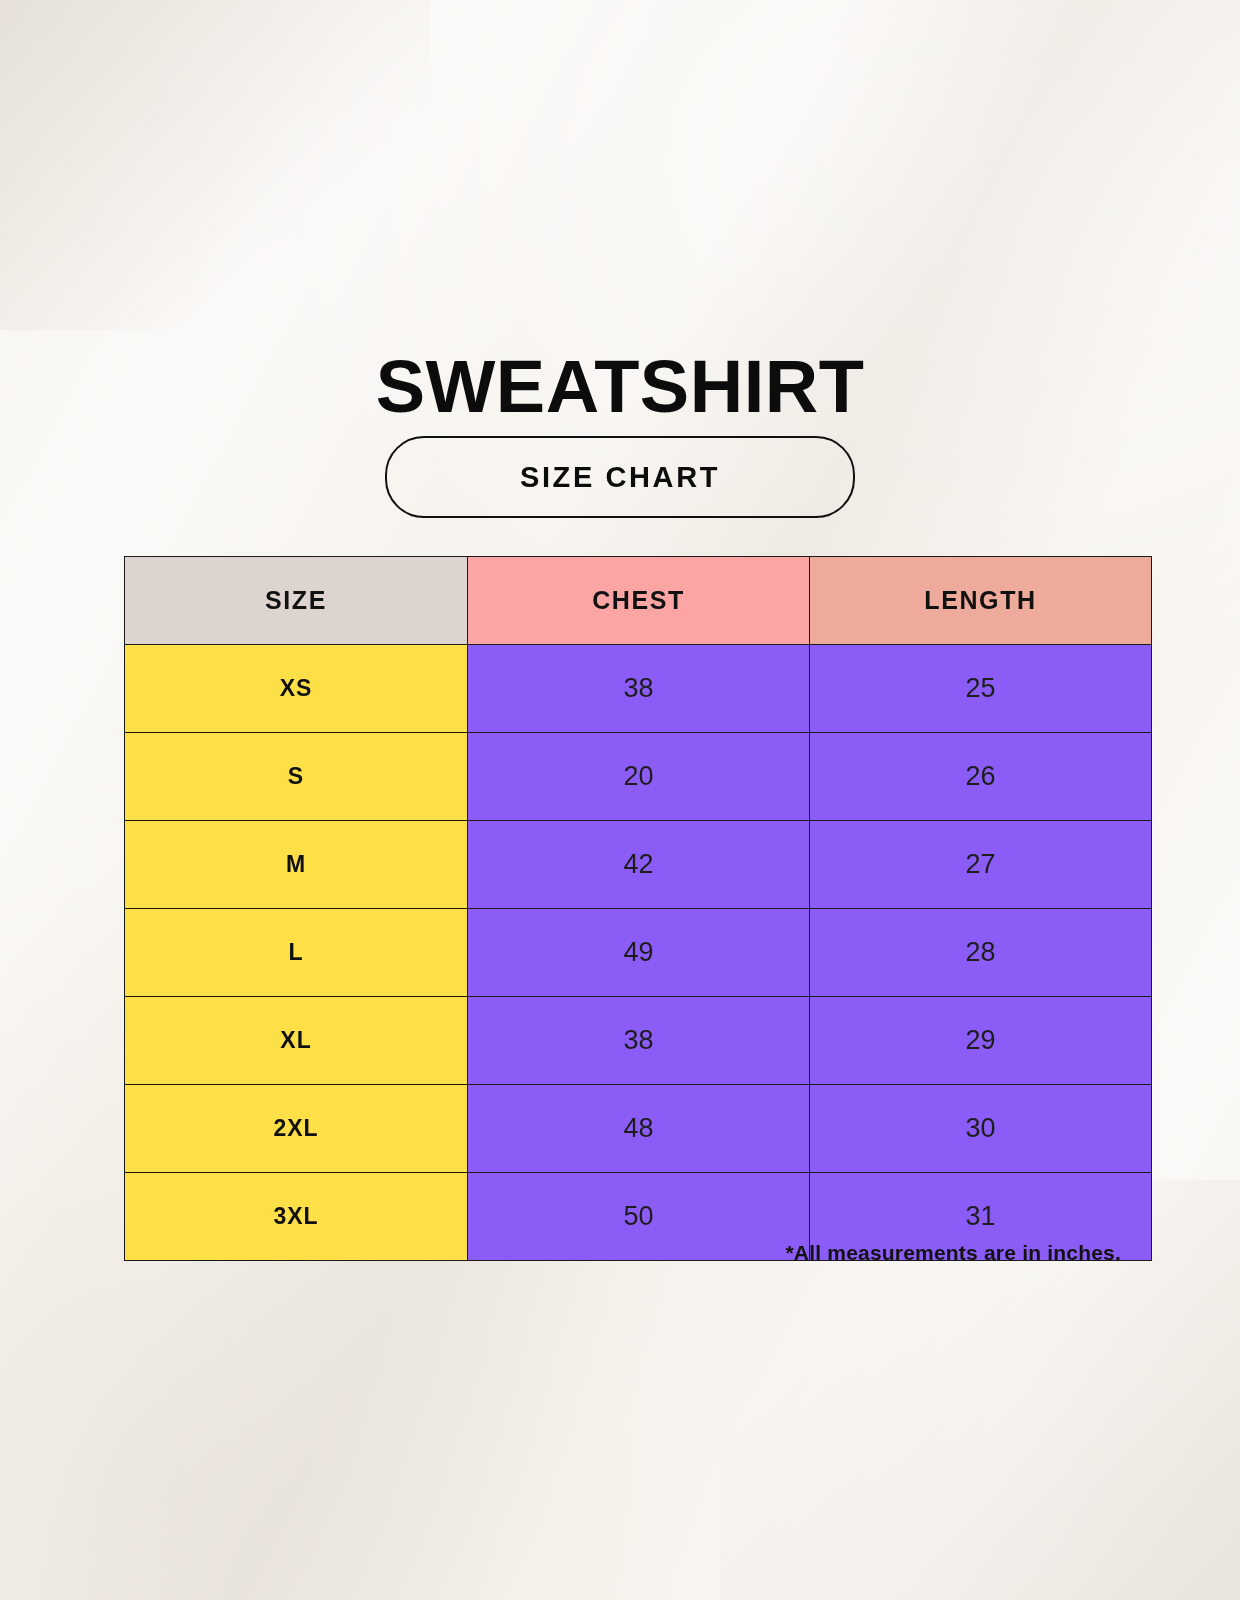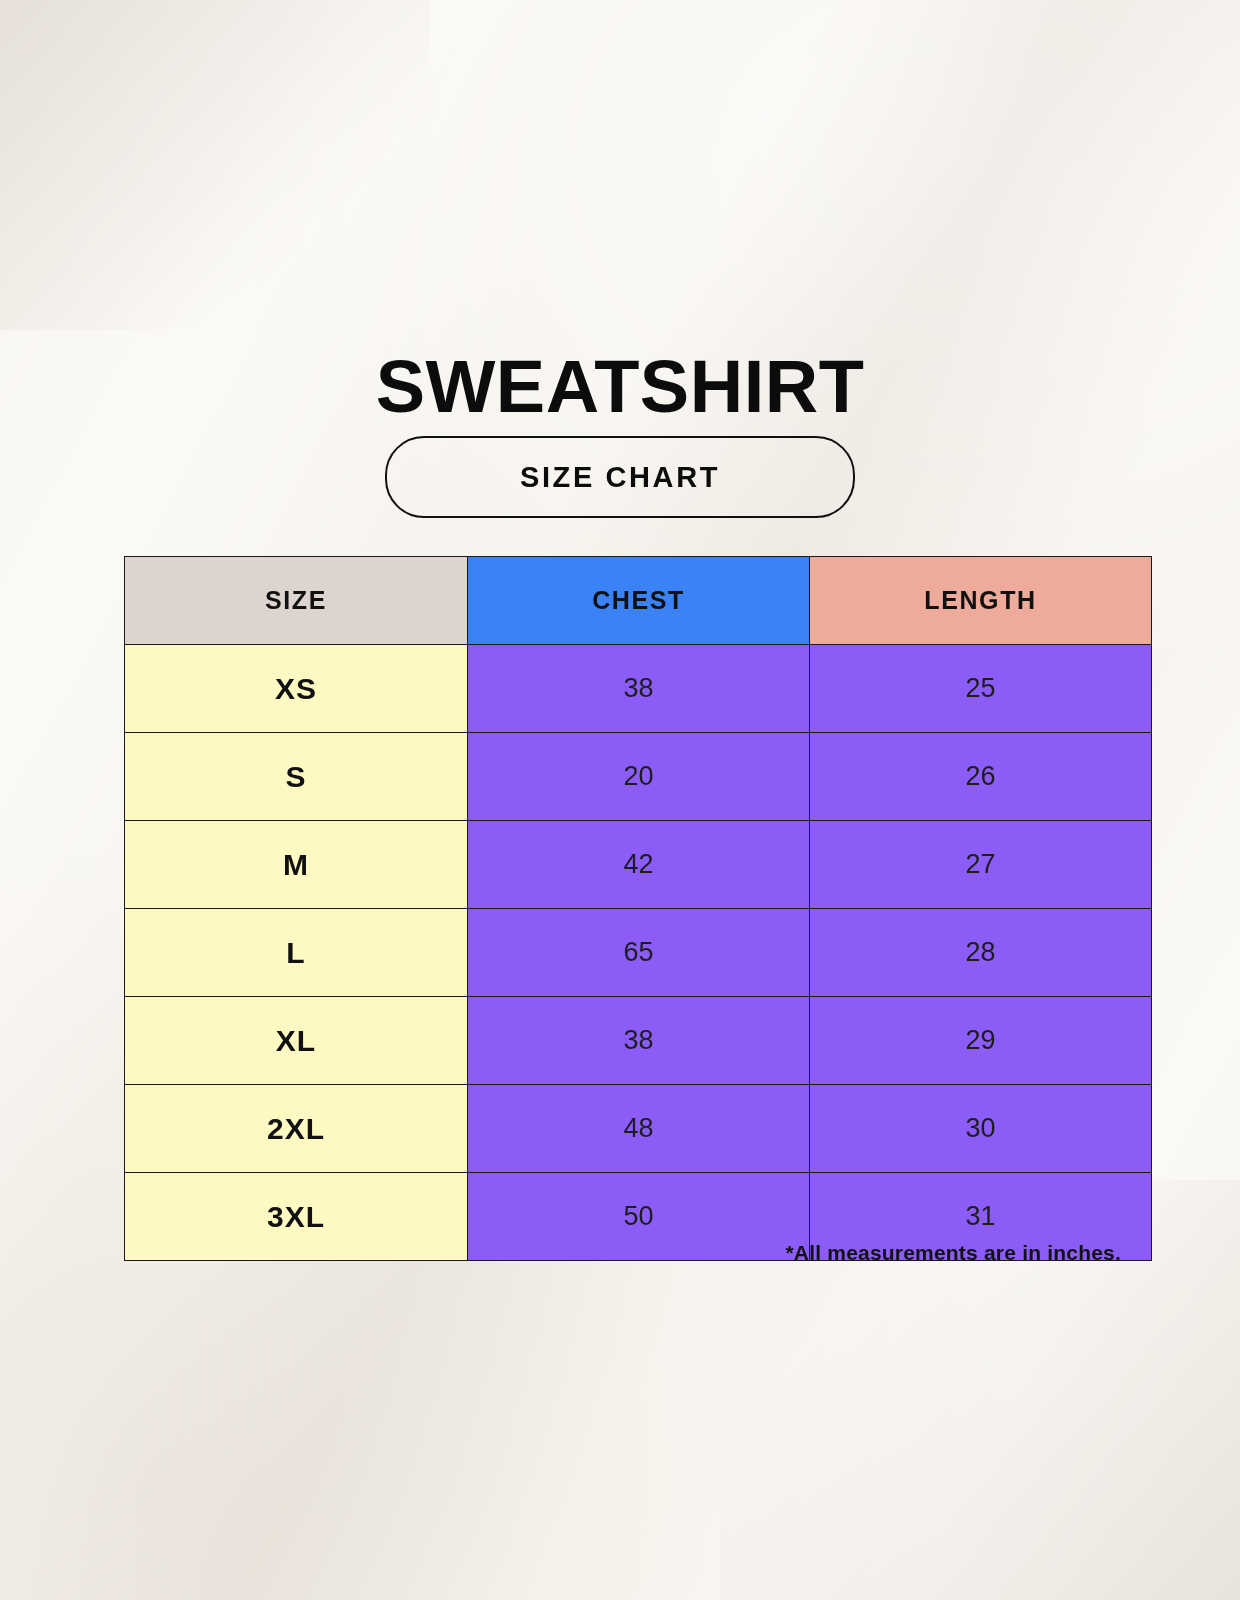--- a/index.html
+++ b/index.html
@@ -104,26 +104,26 @@
   col.c-size { width: 343px; }
   col.c-chest { width: 342px; }
   col.c-length { width: 342px; }
 
   thead th {
     font-size: 25px;
     font-weight: 700;
     letter-spacing: 1.6px;
   }
   th.head-size { background: #ded4cf; }
-  th.head-chest { background: #3b82f6; }
+  th.head-chest { background: #fca5a5; }
   th.head-length { background: #eeaa9a; }
 
   tbody td.cell-size {
-    background: #fef9c3;
-    font-size: 30px;
+    background: #fde047;
+    font-size: 23px;
     font-weight: 700;
     letter-spacing: 1px;
   }
   tbody td.cell-val {
     background: #8b5cf6;
     font-size: 27px;
     font-weight: 400;
     color: #1d1d1d;
   }
 
@@ -178,21 +178,21 @@
           <td class="cell-val">20</td>
           <td class="cell-val">26</td>
         </tr>
         <tr>
           <td class="cell-size">M</td>
           <td class="cell-val">42</td>
           <td class="cell-val">27</td>
         </tr>
         <tr>
           <td class="cell-size">L</td>
-          <td class="cell-val">65</td>
+          <td class="cell-val">49</td>
           <td class="cell-val">28</td>
         </tr>
         <tr>
           <td class="cell-size">XL</td>
           <td class="cell-val">38</td>
           <td class="cell-val">29</td>
         </tr>
         <tr>
           <td class="cell-size">2XL</td>
           <td class="cell-val">48</td>

